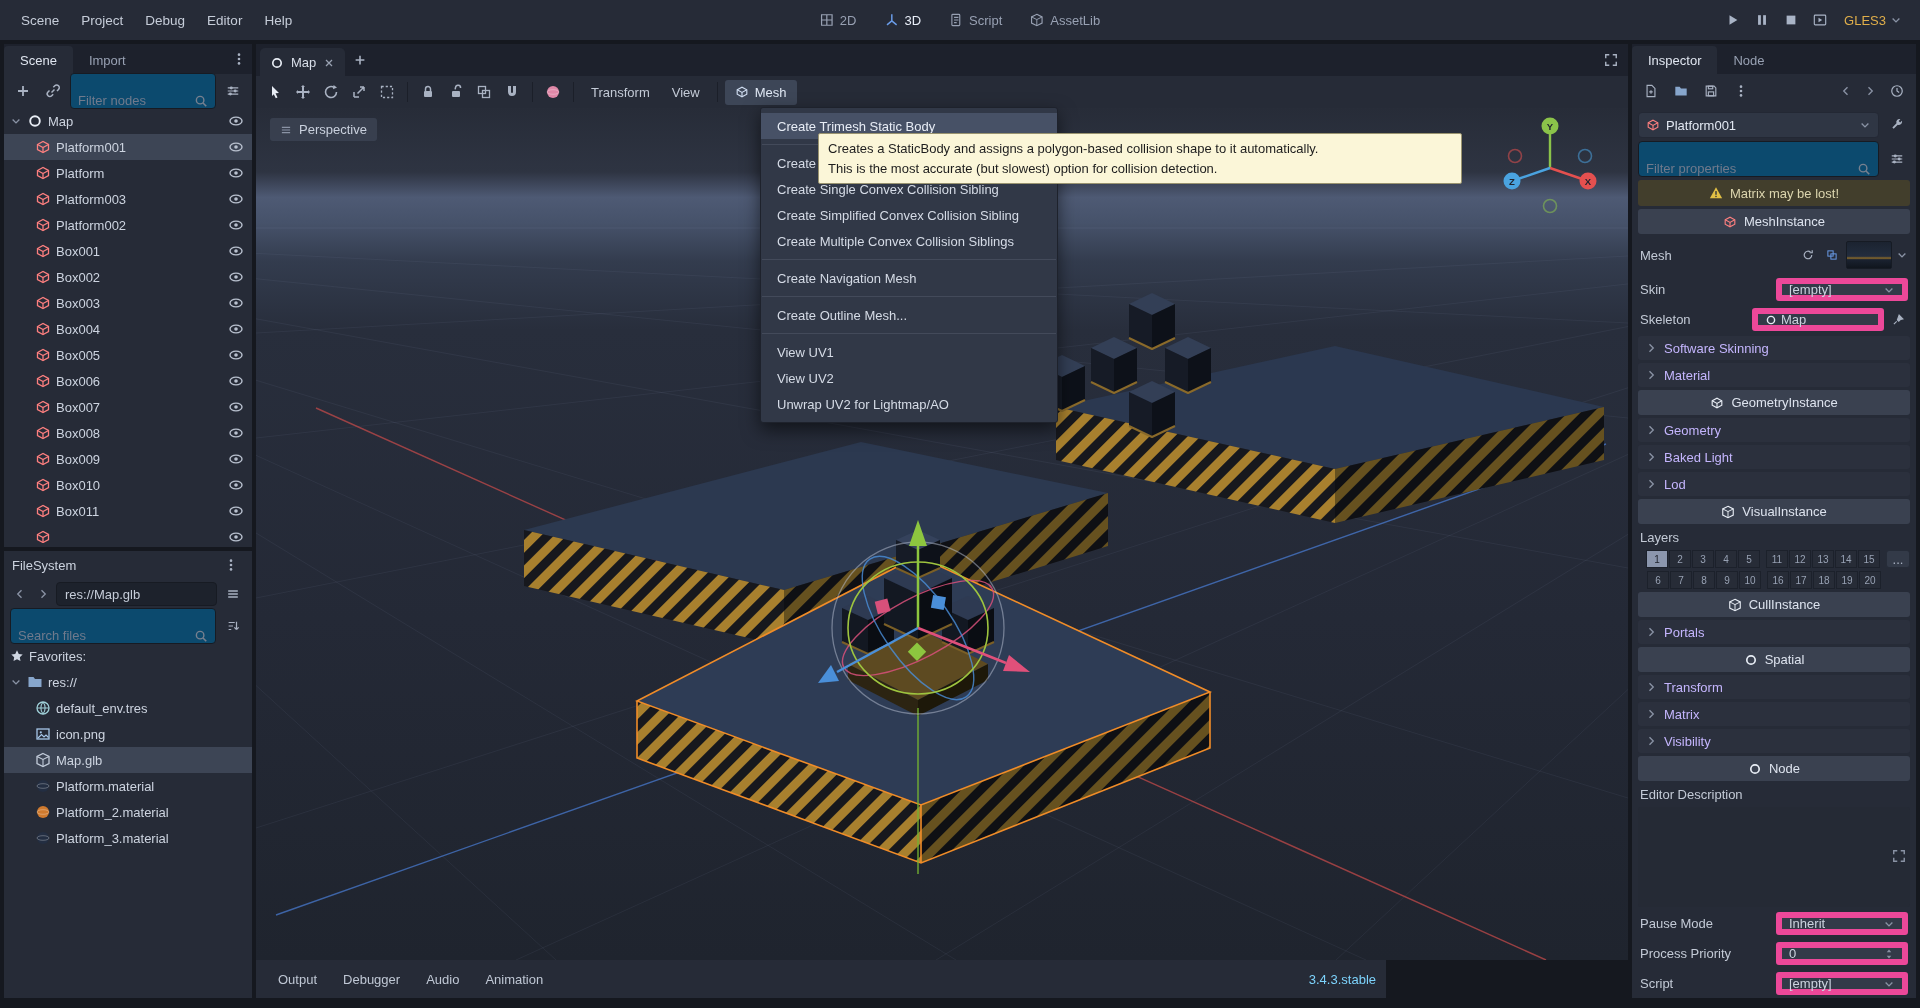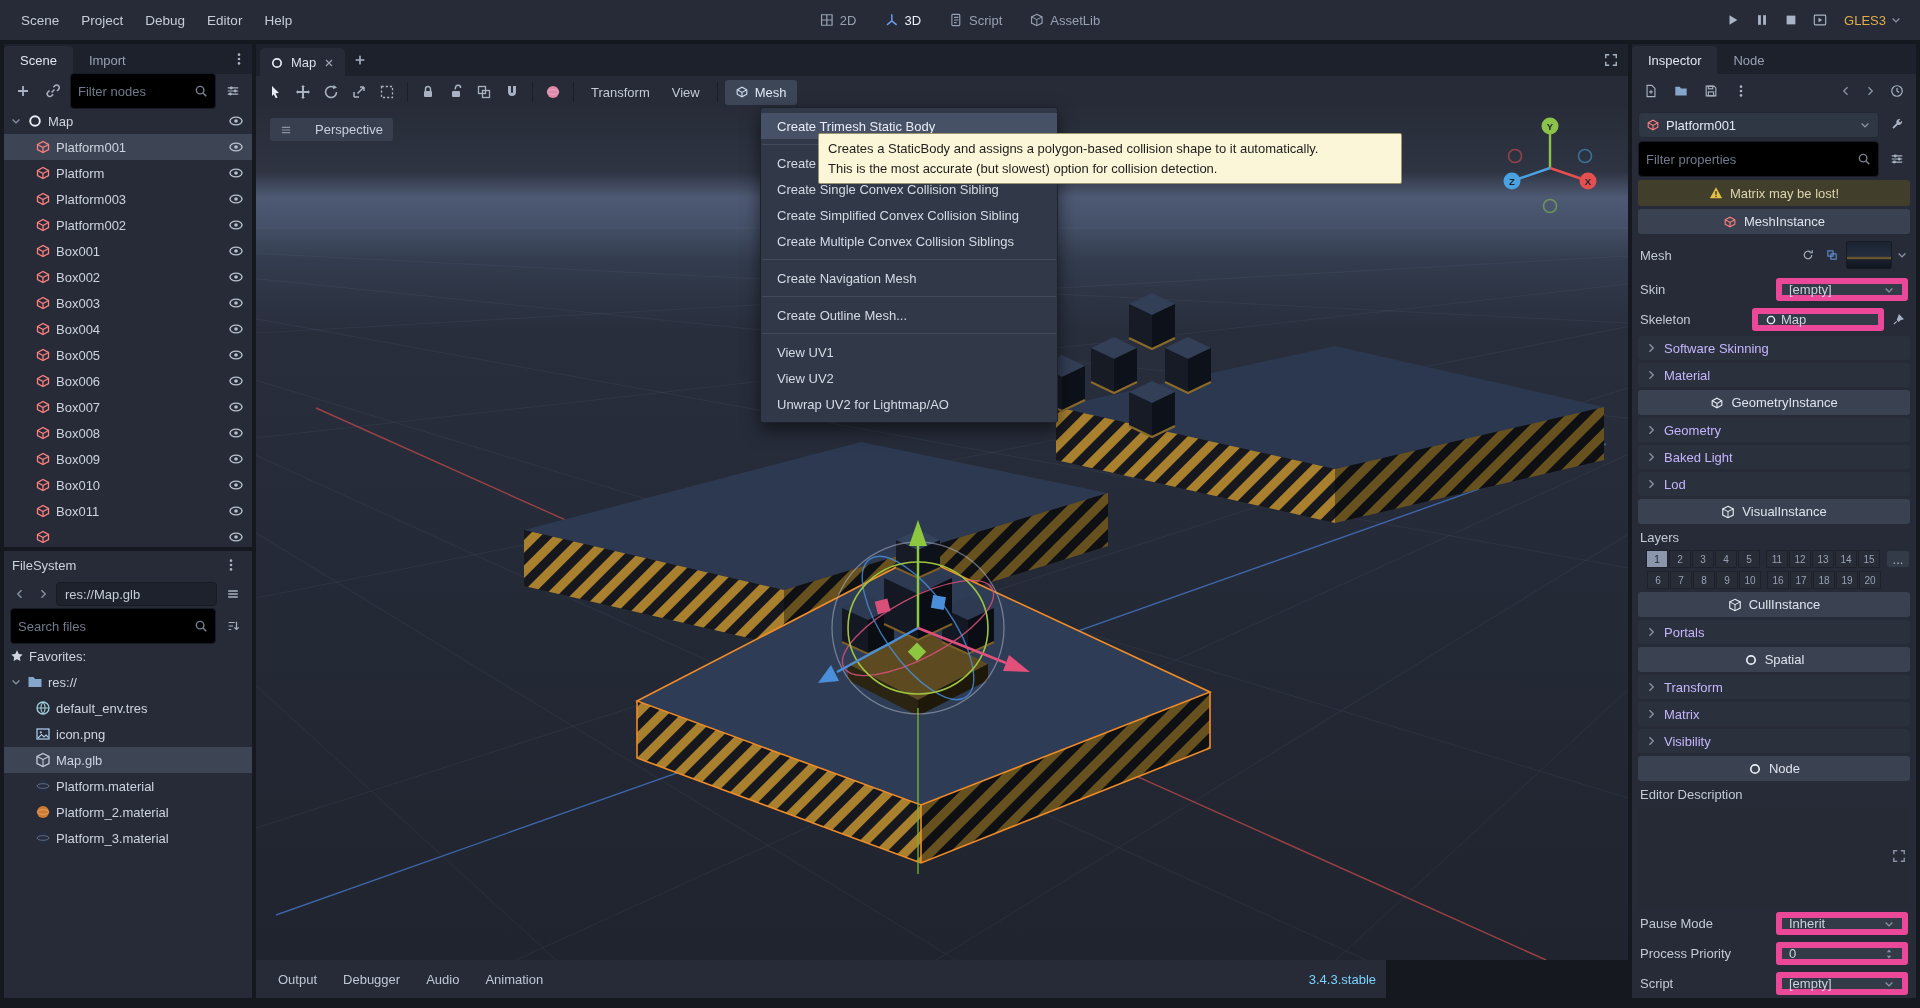--- a/index.html
+++ b/index.html
@@ -20,21 +20,21 @@
 #tright{margin-left:auto;display:flex;align-items:center;gap:3px}
 .gles{display:flex;align-items:center;gap:4px;padding:4px 8px;border-radius:3px}
 .gles span{color:#dfae4a;font-weight:normal}
 
 .dock{position:absolute;background:#262b37;overflow:hidden}
 .dtabs{height:30px;background:#1d212c;display:flex;align-items:flex-end}
 .dtab{padding:7px 16px 6px;font-size:13px;color:#98a1b3;border-radius:4px 4px 0 0}
 .dtab.active{background:#262b37;color:#e0e6f0}
 .dspace{flex:1}
 .stb{height:34px;display:flex;align-items:center;gap:4px;padding:0 6px}
-.search{flex:1;display:flex;align-items:center;gap:6px;background:#000000;border:1px solid #171b23;border-radius:4px;height:36px;padding:0 7px;color:#77808f;min-width:0}
+.search{flex:1;display:flex;align-items:flex-end;gap:6px;background:#0c4a6e;border:1px solid #171b23;border-radius:4px;height:36px;padding:0 7px;color:#77808f;min-width:0}
 .search input{background:none;border:none;outline:none;color:#cdd3de;font:inherit;width:100%;min-width:0}
 .search input::placeholder{color:#707a8c}
 .tree{overflow:hidden}
 .trow{display:flex;align-items:center;height:26px;padding:0 8px 0 6px;gap:5px}
 .trow.sel{background:#3d4555}
 .tlbl{flex:1;white-space:nowrap;overflow:hidden;color:#cdd4e0}
 .ind{width:20px;flex:none}
 .eye{color:#b9c1cf}
 .meshic{color:#fc7f7f}
 .circ{color:#e8edf5}
@@ -45,21 +45,21 @@
 .path{flex:1;background:#1d222c;border:1px solid #171b23;border-radius:4px;height:24px;display:flex;align-items:center;padding:0 8px;color:#c6cdd9;white-space:nowrap;overflow:hidden}
 
 #ctabs{position:absolute;left:256px;top:44px;width:1372px;height:32px;background:#1d212c;display:flex;align-items:flex-end;padding:0 4px;gap:2px}
 .ctab{display:flex;align-items:center;gap:7px;background:#262b37;border-radius:5px 5px 0 0;padding:7px 10px 6px;color:#d9dfe9}
 #vtb{position:absolute;left:256px;top:76px;width:1372px;height:32px;background:#262b37;display:flex;align-items:center;padding:0 6px;gap:2px}
 .vsep{width:1px;height:20px;background:#1b1f29;margin:0 5px;flex:none}
 .tmenu{padding:5px 10px;color:#c3cad6;border-radius:3px;display:flex;align-items:center;gap:6px}
 .tmenu.hl{background:#3d4657;color:#e0e8f4}
 #vp{position:absolute;left:256px;top:108px;width:1372px;height:852px;background:#20242e;overflow:hidden}
 #vp svg.scene{position:absolute;left:0;top:0;width:100%;height:100%}
-.persp{position:absolute;left:14px;top:10px;display:flex;align-items:center;gap:23px;background:rgba(58,65,80,.92);border-radius:3px;padding:4px 10px;color:#c9d0dd}
+.persp{position:absolute;left:14px;top:10px;display:flex;align-items:center;gap:7px;background:rgba(58,65,80,.92);border-radius:3px;padding:4px 10px;color:#c9d0dd}
 .navgiz{position:absolute;right:26px;top:4px;width:104px;height:104px}
 #status{position:absolute;left:256px;top:960px;width:1130px;height:38px;background:#262b37;display:flex;align-items:center;padding:0 10px;gap:2px}
 .sbtn{padding:6px 12px;color:#bfc7d4}
 .ver{margin-left:auto;color:#7dd3fc}
 
 #insp{left:1632px;top:44px;width:284px;height:954px}
 .icontent{padding:4px 6px;display:flex;flex-direction:column;gap:3px}
 .iselrow{display:flex;align-items:center;gap:5px}
 .nodesel{flex:1;display:flex;align-items:center;gap:6px;background:#2f3644;border:1px solid #232834;border-radius:4px;height:26px;padding:0 7px;color:#e2e8f2;min-width:0}
 .nodesel .nm{flex:1;white-space:nowrap;overflow:hidden}
@@ -78,21 +78,21 @@
 .gapl{margin-left:5px}
 .lmore{width:24px;height:18px;background:#333a48;border:1px solid #262c38;border-radius:3px;color:#aab3c3;display:flex;align-items:center;justify-content:center;margin-left:5px}
 .descbox{height:100px;background:#252a35;border-radius:3px;position:relative}
 .descexp{position:absolute;right:4px;top:42px;color:#8a93a5}
 .thumb{width:46px;height:28px;border-radius:2px;background:linear-gradient(180deg,#1b2330 0%,#232d3e 55%,#8a6a2a 62%,#1a2230 68%,#10151d 100%);border:1px solid #161b24}
 
 #meshmenu{left:760px;top:107px;width:298px;background:#313847;border:1px solid #1e222c;border-radius:3px;box-shadow:0 7px 18px rgba(0,0,0,.55);padding:5px 0;z-index:50}
 .mitem{height:26px;display:flex;align-items:center;padding:0 16px;color:#d5dbe6;white-space:nowrap;overflow:hidden}
 .mitem.hl{background:#475166;color:#e8edf6}
 .msep{border-top:1px solid #434a5a;margin:5px 1px}
-#tooltip{left:818px;top:133px;width:584px;background:#fbf6d8;border:1px solid #99936f;border-radius:2px;color:#1d1d1d;line-height:1.5;padding:5px 9px;z-index:60}
+#tooltip{left:818px;top:133px;width:644px;background:#fbf6d8;border:1px solid #99936f;border-radius:2px;color:#1d1d1d;line-height:1.5;padding:5px 9px;z-index:60}
 .dim{color:#8a93a5}
 </style>
 </head>
 <body>
 
 <svg width="0" height="0" style="position:absolute" aria-hidden="true">
 <defs>
 <symbol id="ic-cursor" viewBox="0 0 16 16">
         <path d="M5 2l7 7-3.5.3 2 4.2-1.7.8-2-4.1L5 12z" fill="currentColor"></path>
       </symbol>

